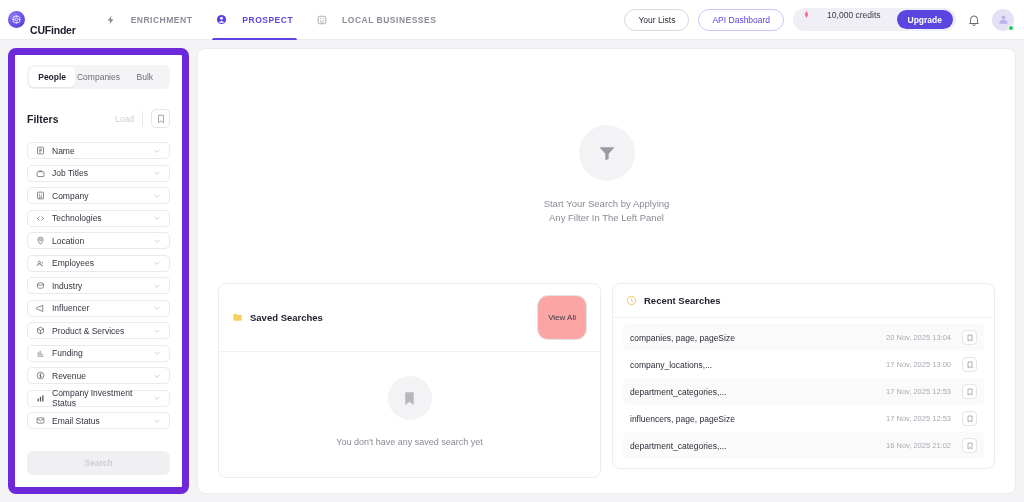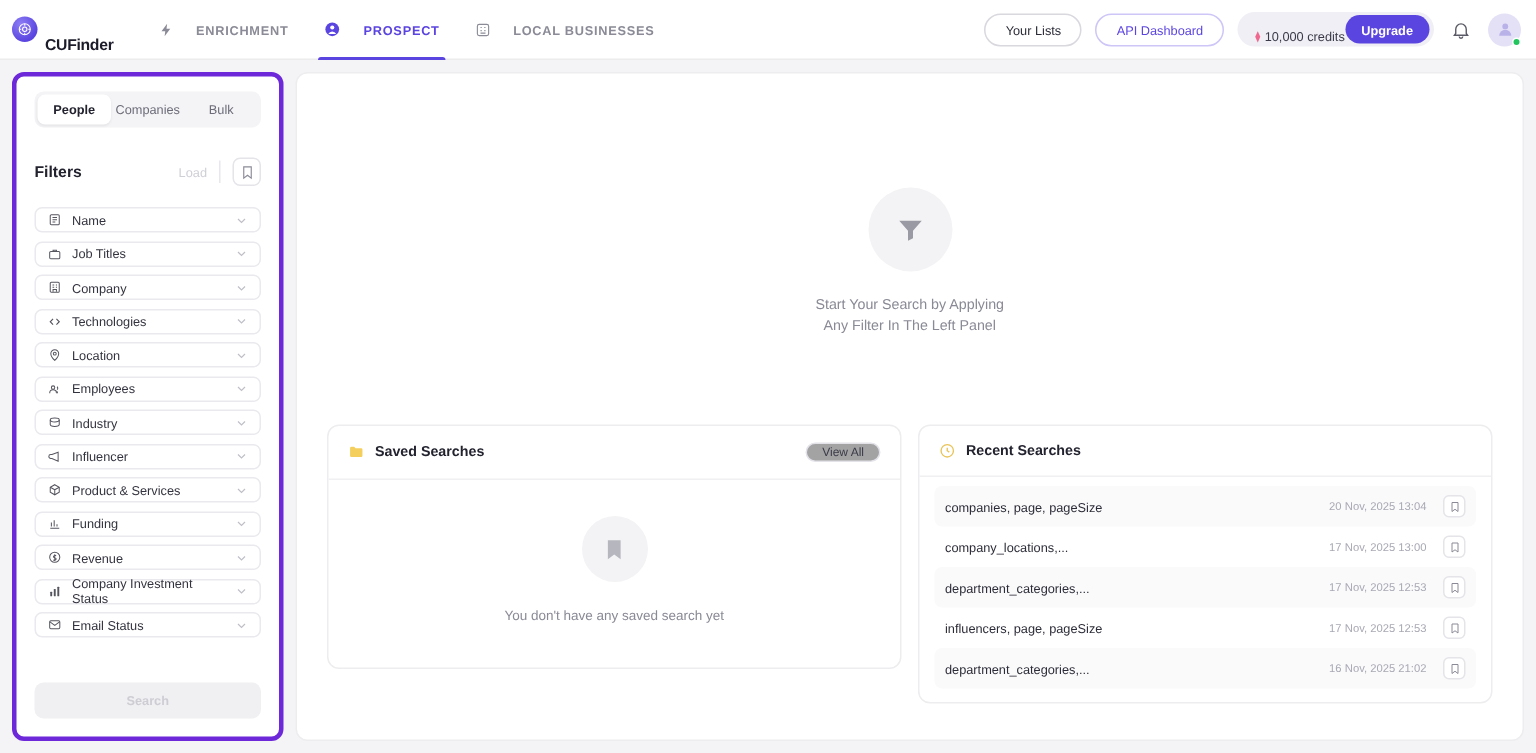--- a/index.html
+++ b/index.html
@@ -45,21 +45,21 @@
     margin-left: auto; display: flex; align-items: center; gap: 9px;
   }
   .btn-outline {
     height: 22px; padding: 0 13px; border-radius: 11px;
     border: 1px solid #d8d8de; background: #fff;
     font-size: 8.5px; color: #2b2b38; cursor: pointer;
     display: flex; align-items: center;
   }
   .btn-outline.accent { border-color: #cdc6f7; color: #5b45e0; }
   .credit-group {
-    display: flex; align-items: flex-end; gap: 0;
+    display: flex; align-items: flex-start; gap: 16px;
     background: #f0eff5; border-radius: 12px; padding: 2px 3px 2px 9px;
   }
   .credit-text { font-size: 8.5px; color: #3a3a48; }
   .btn-upgrade {
     height: 19px; padding: 0 11px; border-radius: 10px;
     background: #5b45e0; color: #fff; border: none;
     font-size: 8.5px; font-weight: bold; cursor: pointer;
     display: flex; align-items: center;
   }
   .bell { cursor: pointer; padding: 2px; }
@@ -73,21 +73,21 @@
     width: 6px; height: 6px; border-radius: 50%;
     background: #22c55e; border: 1px solid #fff;
   }
 
   
   .body-wrap { display: flex; padding: 8px; gap: 8px; height: 462px; }
 
   
   .sidebar {
     width: 181px; background: #fff; border-radius: 8px;
-    border: 3px solid #6d28d9;
+    border: 7px solid #6d28d9;
     display: flex; flex-direction: column;
     padding: 10px 12px 12px;
     flex: none;
   }
   .seg {
     display: flex; background: #f4f4f6; border-radius: 6px; padding: 2px;
     margin-bottom: 20px;
   }
   .seg-item {
     flex: 1; text-align: center; font-size: 8.5px; color: #6d6d7a;
@@ -154,21 +154,21 @@
     background: #fff; overflow: hidden;
   }
   .card-head {
     display: flex; align-items: center; gap: 7px;
     padding: 11px 13px; border-bottom: 1px solid #f0f0f2;
   }
   .card-title { font-size: 9.5px; font-weight: bold; color: #23232f; }
   .view-all {
     margin-left: auto; font-size: 8px; color: #3a3a48;
     border: 1px solid #e2e2e8; border-radius: 11px;
-    padding: 1px 10px; background: #a3a3a3; cursor: pointer;
+    padding: 17px 10px; background: #fca5a5; cursor: pointer;
   }
   .card-empty {
     display: flex; flex-direction: column; align-items: center;
     padding: 24px 0 30px;
   }
   .empty-circle {
     width: 44px; height: 44px; border-radius: 50%;
     background: #f3f3f5; display: flex; align-items: center; justify-content: center;
     margin-bottom: 17px;
   }

